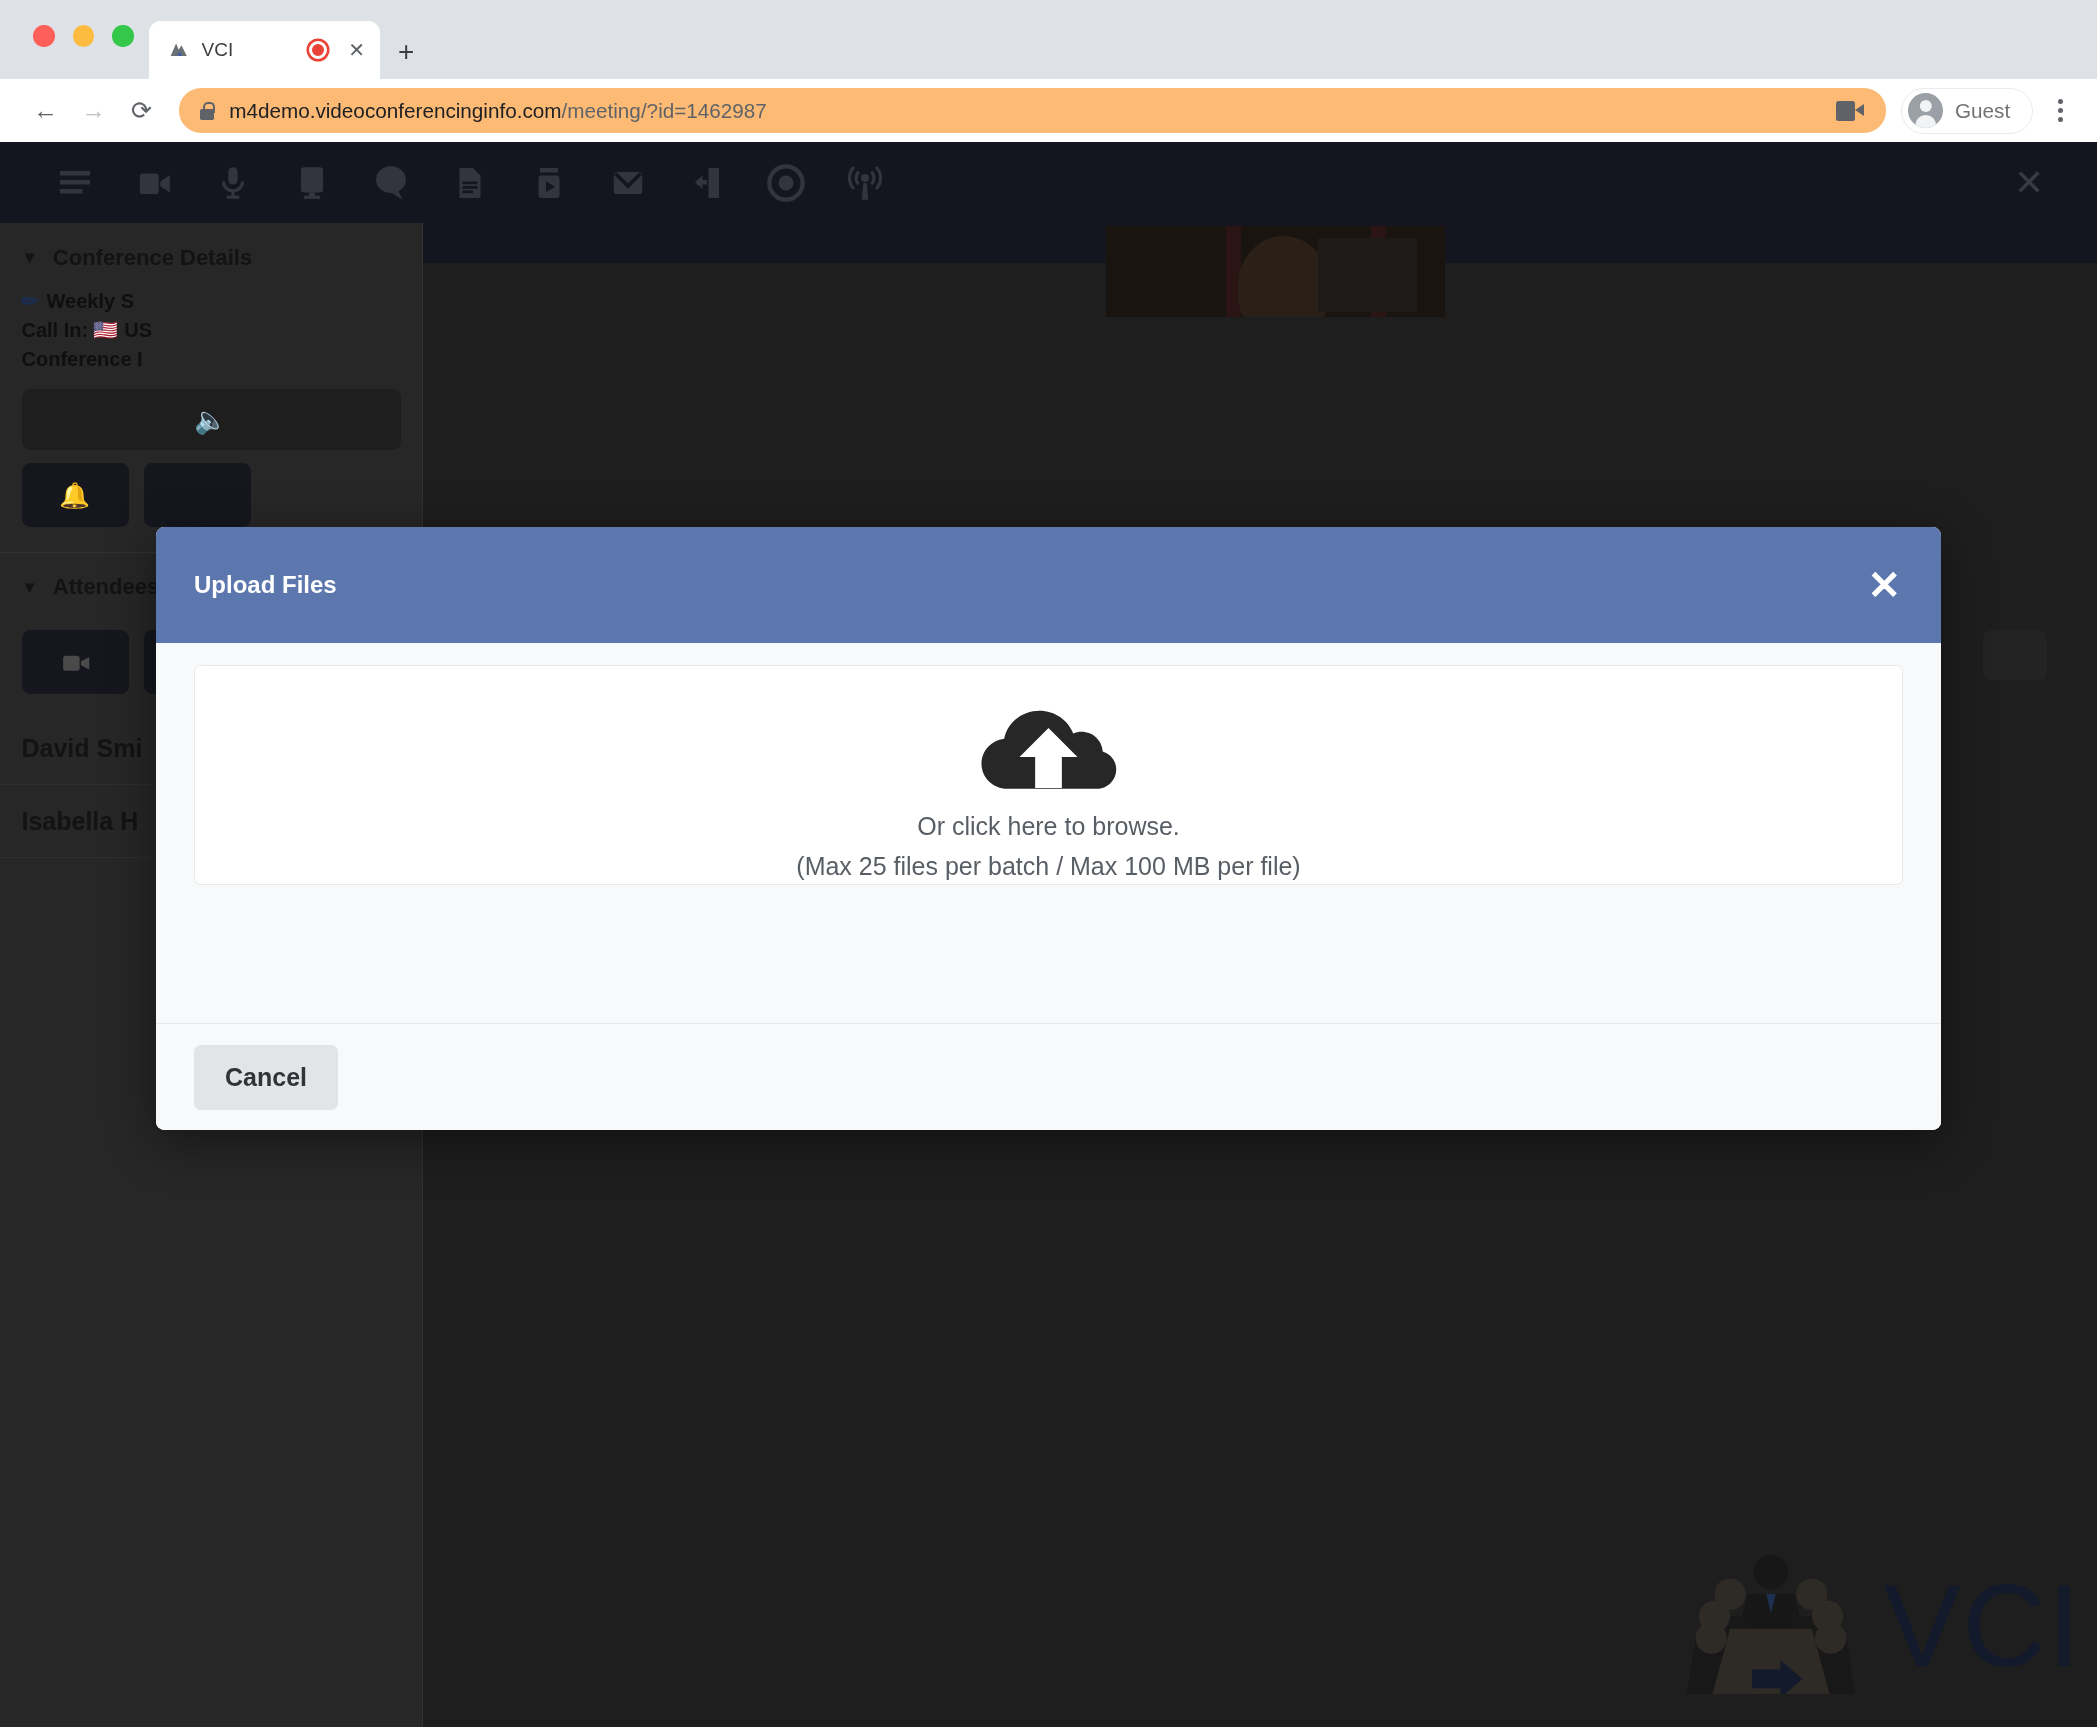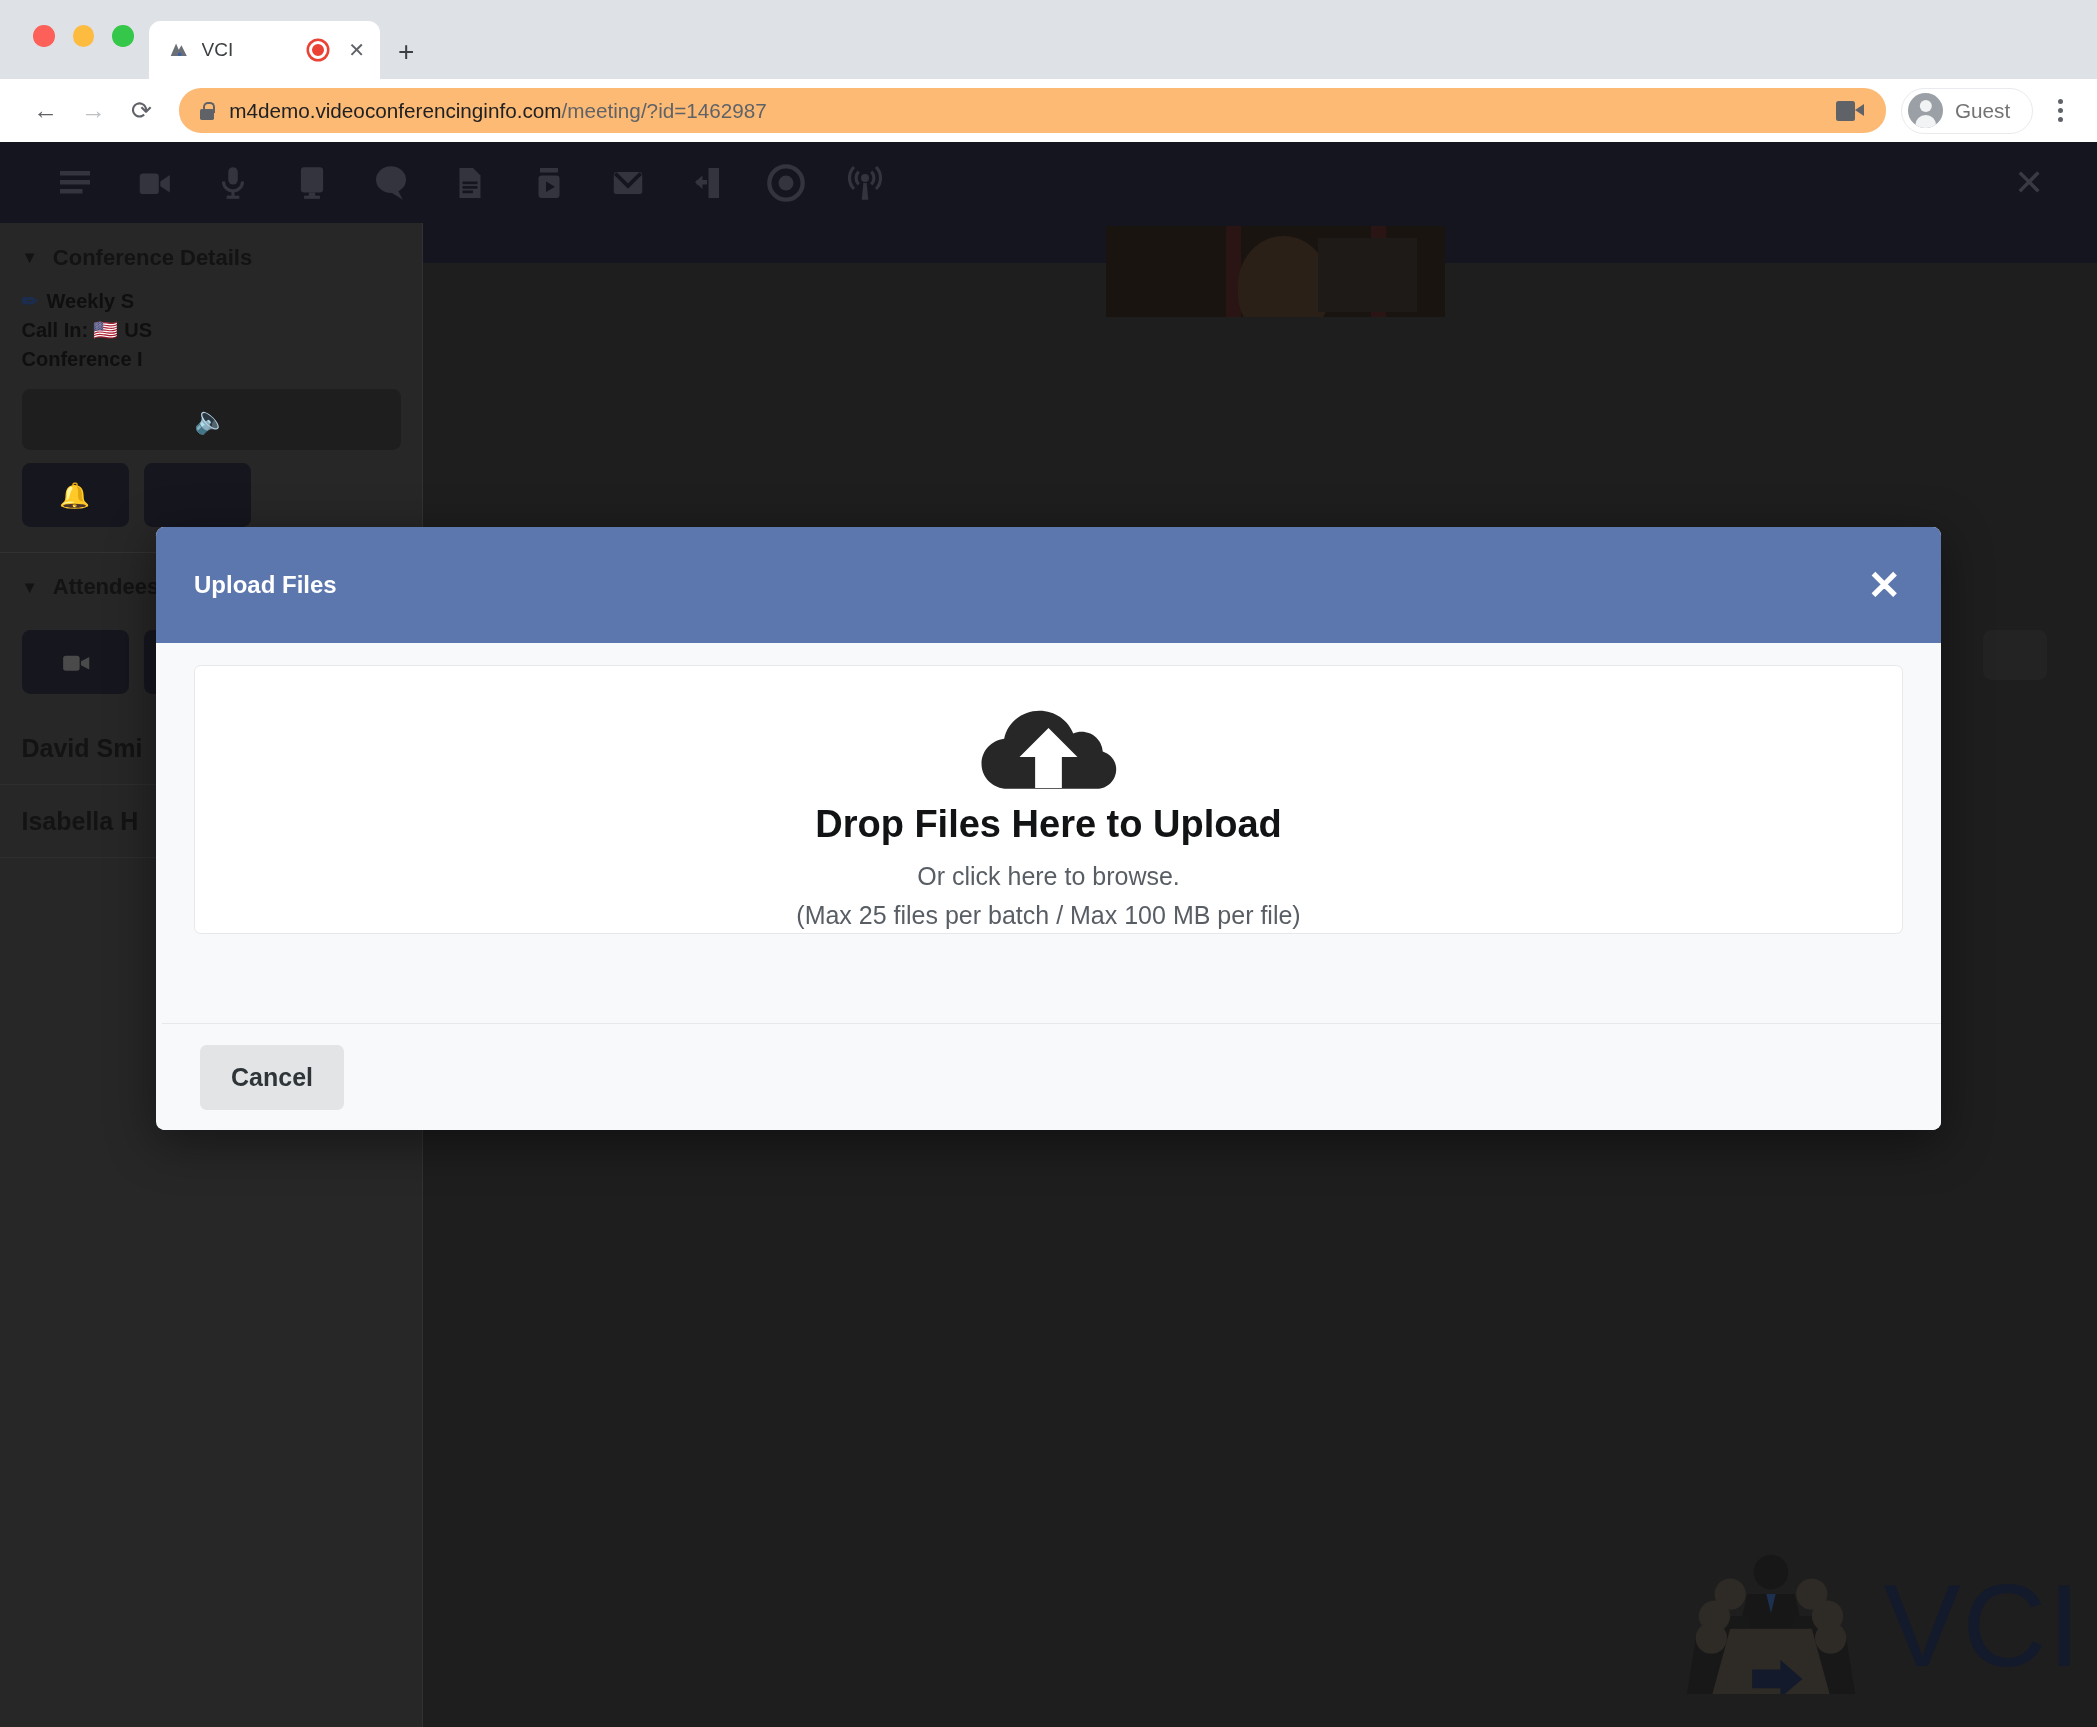--- a/index.html
+++ b/index.html
@@ -319,21 +319,20 @@
     border-bottom: 0.8px solid #e6e8ea;
   }
   .ftable th:first-child, .ftable td:first-child { width: 831px; border-right:0.8px solid #e6e8ea; }
 
   .modal-footer {
     height: 107px; flex-shrink: 0;
     background:#f8f9fa;
     border-top: 0.8px solid #e6e8ea;
     display:flex; align-items:center; justify-content:space-between;
     padding: 0 40px 0 38px;
-    margin-left: 6px;
   }
   .btn-cancel {
     background:#e2e4e6; color:#2f3438;
     font-size: 25px; font-weight: 700;
     padding: 18px 31px; border:none; border-radius: 6.6px; cursor:pointer;
     font-family: "Liberation Sans", sans-serif;
   }
   .btn-upload {
     background:#28a745; color:#ffffff;
     font-size: 25px; font-weight: 700;
@@ -579,21 +578,20 @@
 
         <div class="modal-scroll">
 
           <div class="card dropcard">
             <div class="cloud">
               <svg viewBox="0 0 64 44">
                 <path d="M51.5 42H14C7.4 42 2 36.8 2 30.3c0-6 4.6-11 10.6-11.7C14 11.2 20.9 5.5 29.1 5.5c7.2 0 13.4 4.4 15.8 10.6 1.2-.5 2.5-.8 3.9-.8 5.3 0 9.6 4.1 9.9 9.3C62.4 25.9 65 29 65 32.8 65 37.9 60.9 42 55.8 42h-4.3z" fill="#272727" transform="scale(0.96) translate(0,0)"></path>
                 <path d="M32 13 L45 26 H38 V40 H26 V26 H19 Z" fill="#ffffff"></path>
               </svg>
             </div>
-            <div class="drop-title">Drop Files Here to Upload</div>
             <div class="drop-sub">Or click here to browse.</div>
             <div class="drop-sub" style="margin-top:3.3px">(Max 25 files per batch / Max 100 MB per file)</div>
 
           </div>
 
         </div>
 
         <div class="modal-footer">
           <button class="btn-cancel">Cancel</button>
         </div>

